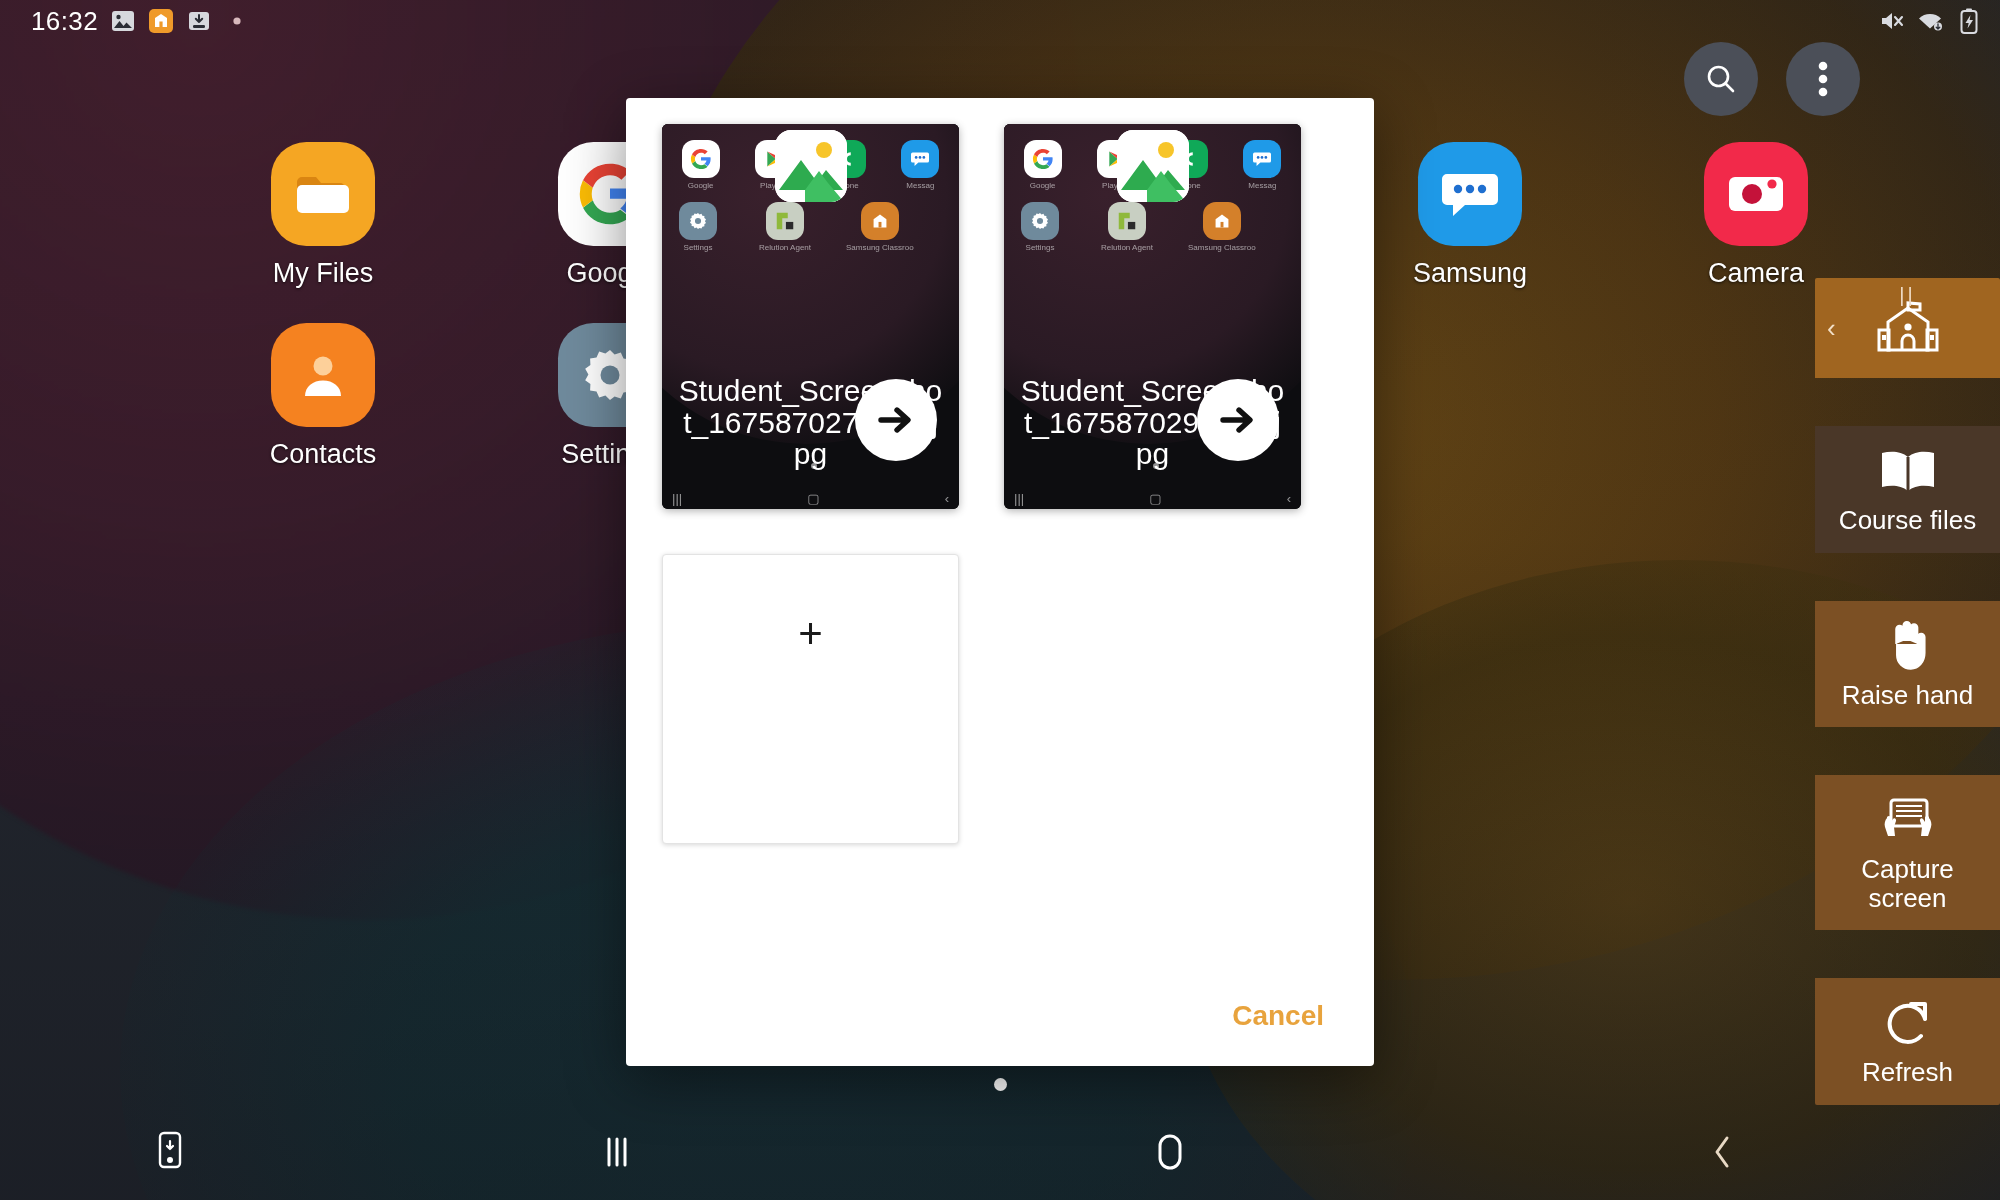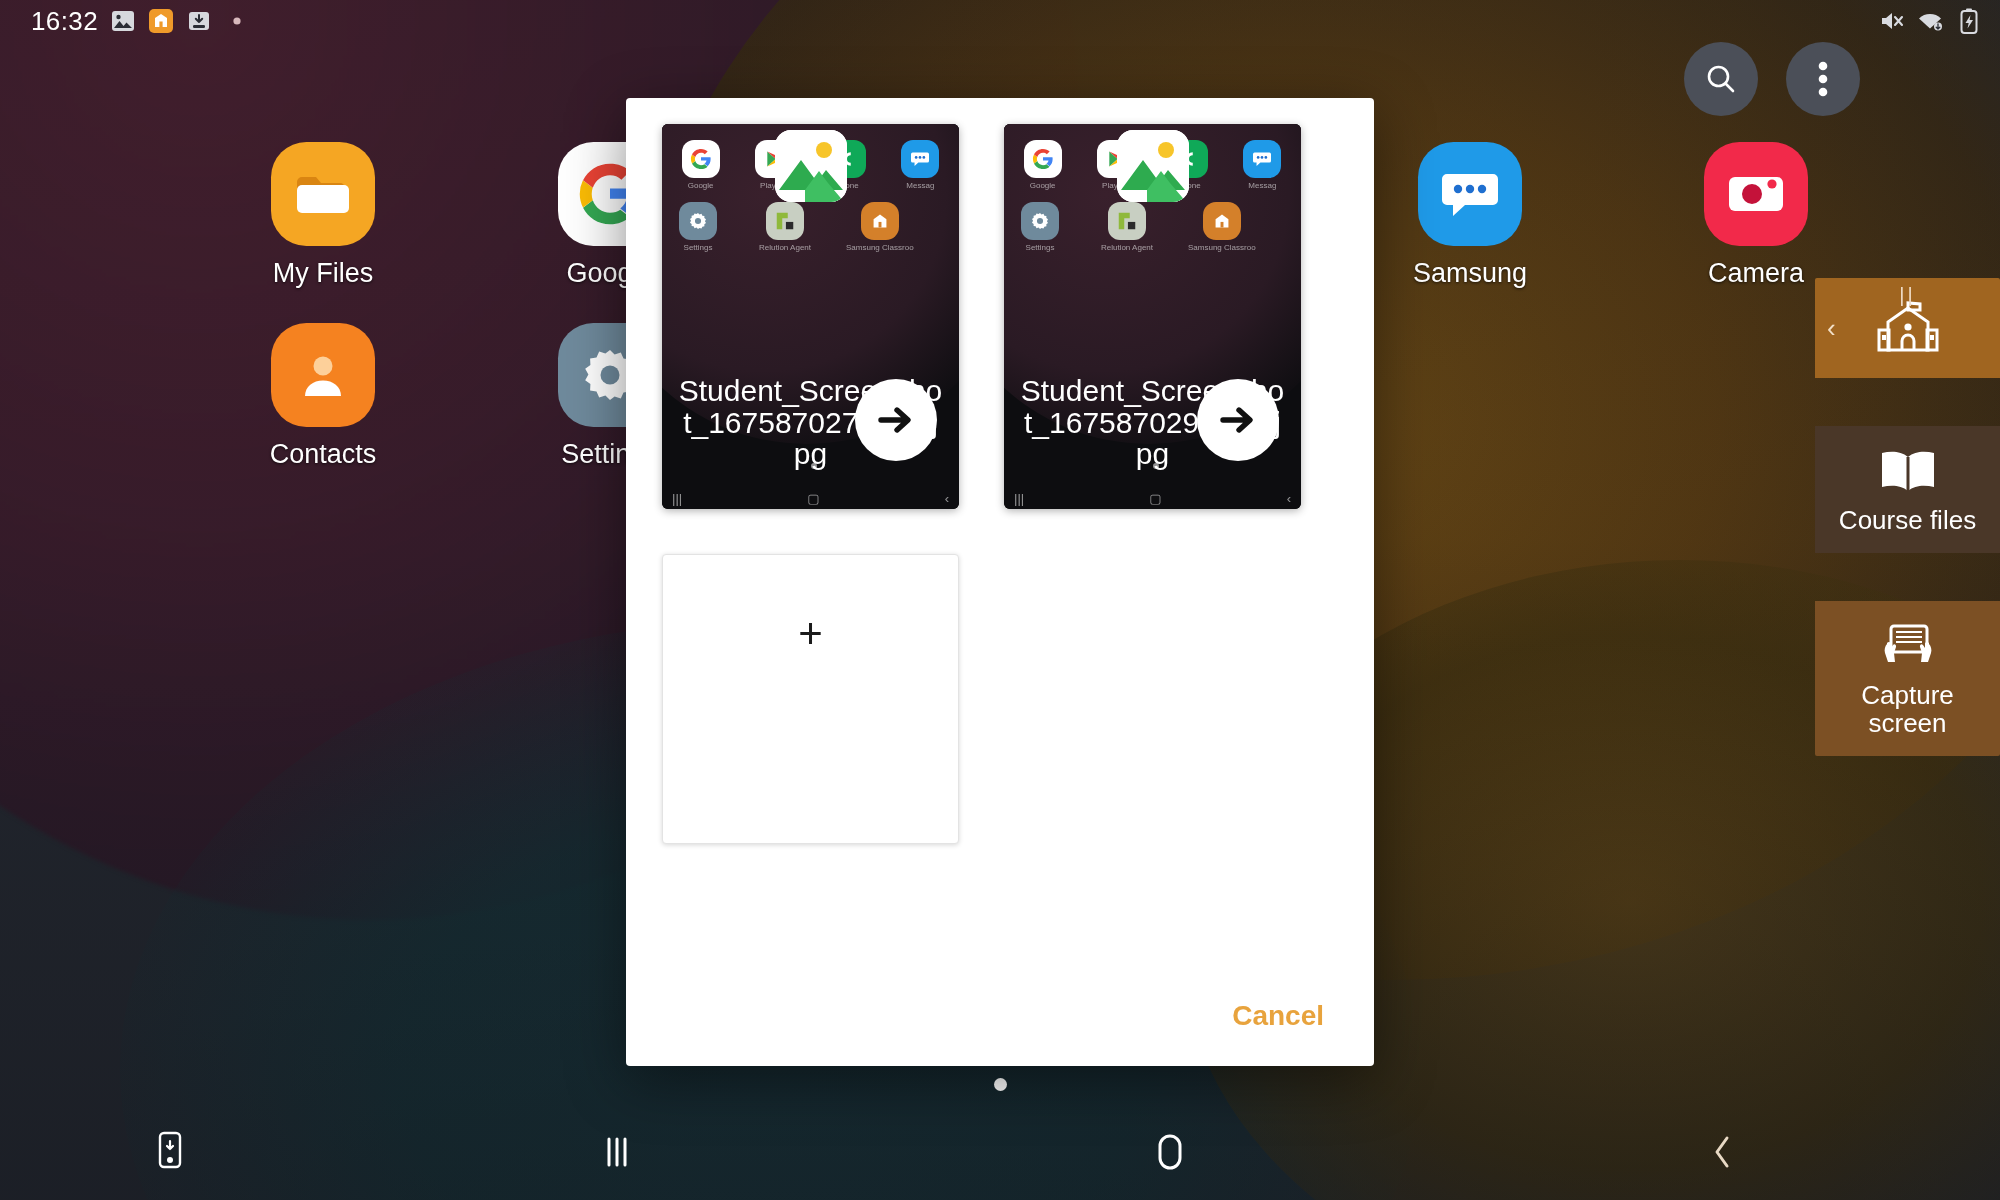--- a/index.html
+++ b/index.html
@@ -558,33 +558,50 @@
     <div class="side-item si-alt">
       <div class="si-ico">
         <svg width="62" height="48" viewBox="0 0 62 48">
             <path d="M31 10C24 4 14 4 5 6v34c9-2 19-2 26 4 7-6 17-6 26-4V6c-9-2-19-2-26 4z" fill="#fff"></path>
             <path d="M31 10v34" stroke="#4a3728" stroke-width="3"></path>
           </svg>
       </div>
       <div class="si-lbl">Course files</div>
     </div>
 
+    <div class="side-item si-base">
+      <div class="si-ico">
+        <svg width="48" height="56" viewBox="0 0 48 56">
+            <path d="M12 26V11a3.6 3.6 0 017.2 0v12M19.2 23V7.4a3.6 3.6 0 017.2 0V23M26.4 23V9.6a3.6 3.6 0 017.2 0V26M33.6 26v-7a3.6 3.6 0 017.2 0v16c0 9-6 16-14 16s-14-6-14-14V26" fill="#fff" stroke="#fff" stroke-width="1.5" stroke-linejoin="round"></path>
+          </svg>
+      </div>
+      <div class="si-lbl">Raise hand</div>
+    </div>
 
     <div class="side-item si-base">
       <div class="si-ico">
         <svg width="62" height="48" viewBox="0 0 62 48">
             <rect x="14" y="4" width="36" height="26" rx="3" fill="none" stroke="#fff" stroke-width="3"></rect>
             <path d="M19 10h26M19 15h26M19 20h26" stroke="#fff" stroke-width="2"></path>
             <path d="M10 22c-2 2-3 6-2 9l3 9h7l-1-9 2-6c.6-2-1.4-4-3-2l-2 3V22c0-2-2.5-2.6-4-1z" fill="#fff"></path>
             <path d="M52 22c2 2 3 6 2 9l-3 9h-7l1-9-2-6c-.6-2 1.4-4 3-2l2 3V22c0-2 2.5-2.6 4-1z" fill="#fff"></path>
           </svg>
       </div>
       <div class="si-lbl">Capture screen</div>
     </div>
 
+    <div class="side-item si-base">
+      <div class="si-ico">
+        <svg width="54" height="52" viewBox="0 0 54 52">
+            <path d="M44 22a18 18 0 10-4 17" fill="none" stroke="#fff" stroke-width="4" stroke-linecap="round"></path>
+            <path d="M30 7h14v14" fill="none" stroke="#fff" stroke-width="4" stroke-linecap="round" stroke-linejoin="round"></path>
+          </svg>
+      </div>
+      <div class="si-lbl">Refresh</div>
+    </div>
   </div>
 
   <div class="navbar">
     <div class="nav-btn nav-first">
       <svg width="30" height="42" viewBox="0 0 30 42">
         <rect x="5" y="2" width="20" height="34" rx="4" fill="none" stroke="#fff" stroke-width="2.4"></rect>
         <path d="M15 10v8m0 0l-3-3m3 3l3-3" stroke="#fff" stroke-width="2.2" fill="none" stroke-linecap="round"></path>
         <circle cx="15" cy="29" r="3" fill="#fff"></circle>
       </svg>
     </div>

